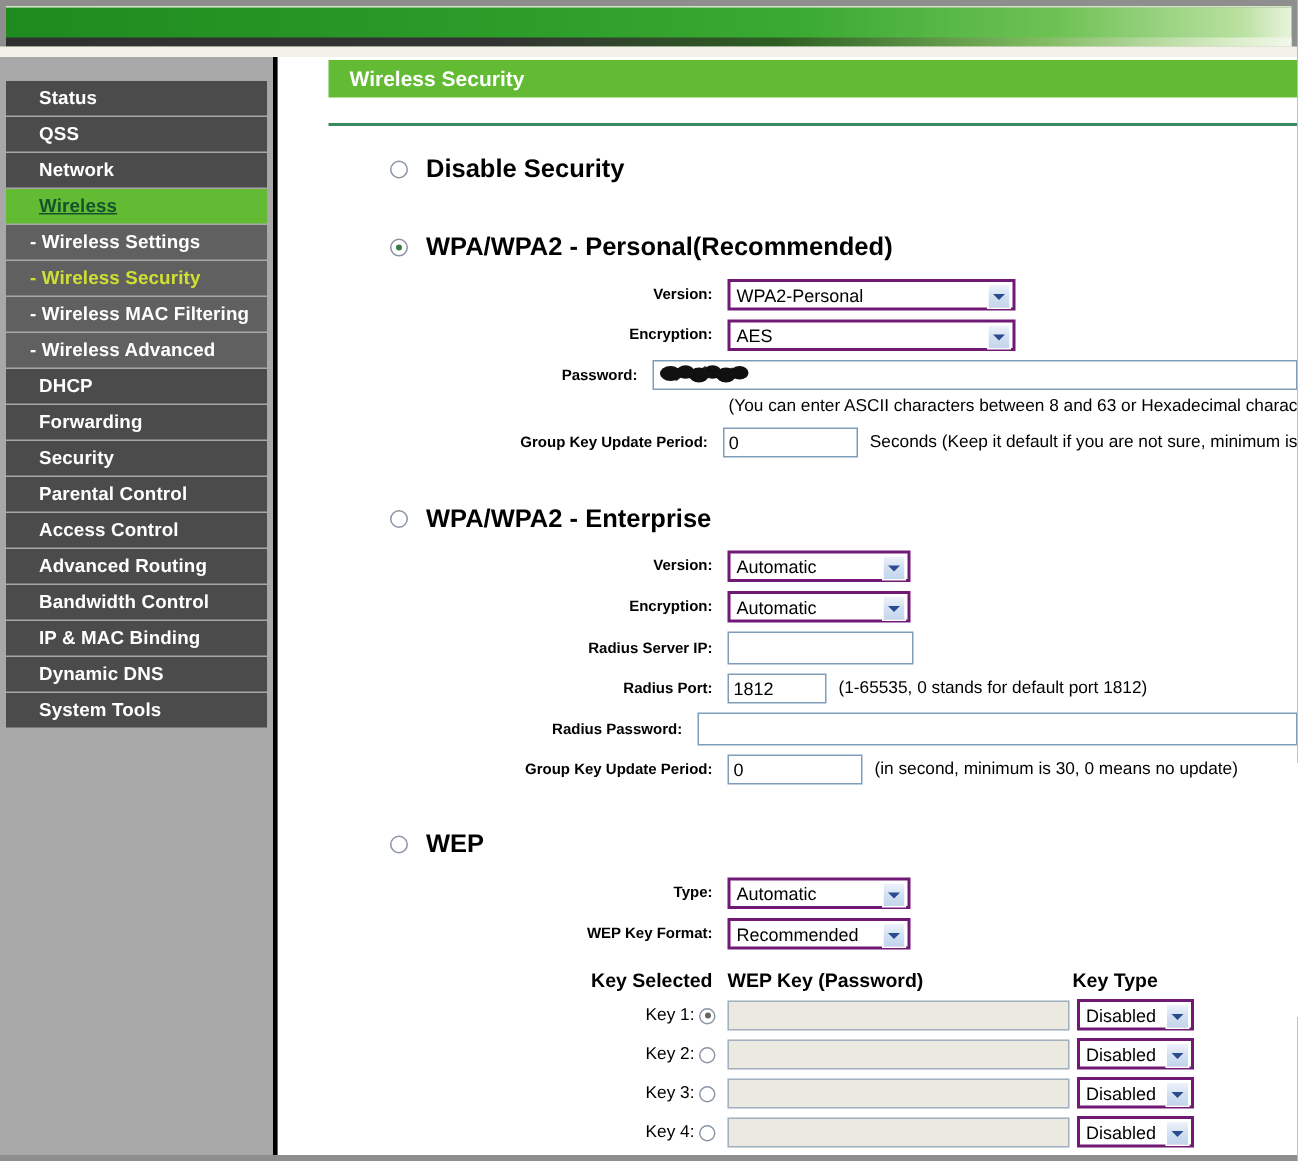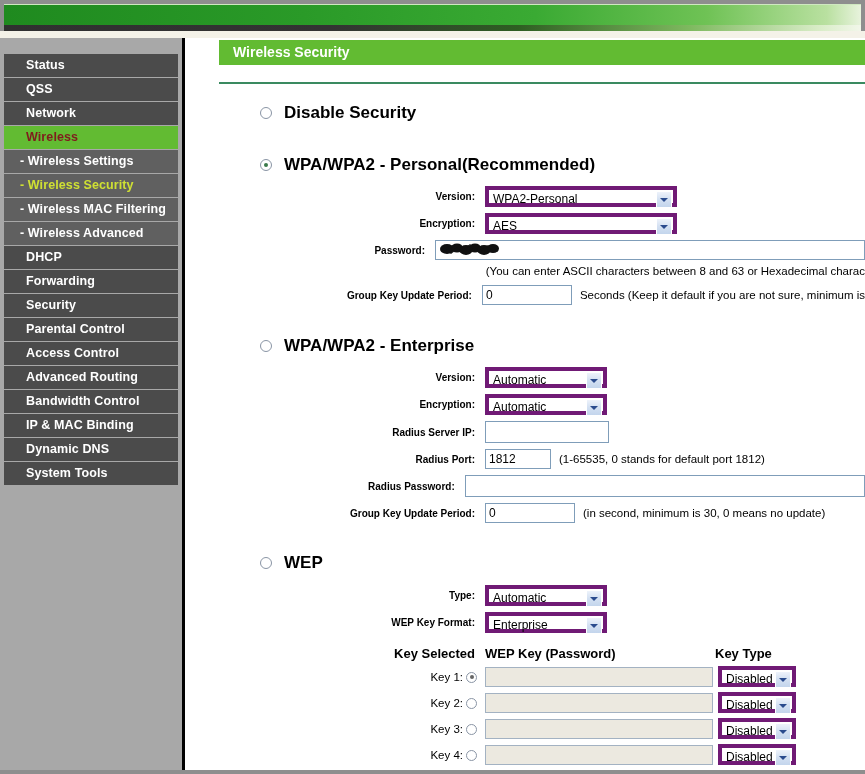--- a/index.html
+++ b/index.html
@@ -78,21 +78,22 @@
     white-space: nowrap;
     overflow: hidden;
     letter-spacing: 0.1px;
   }
   .menu-item.sub {
     background: #606060;
     padding-left: 16px;
   }
   .menu-item.active {
     background: #62bb32;
-    color: #7f1d1d;
+    color: #14532d;
+    text-decoration: underline;
   }
   .menu-item.sub-active {
     background: #606060;
     color: #cfe033;
   }
 
   
   .content {
     position: absolute;
     left: 188px; top: 38px;
@@ -192,21 +193,21 @@
   input.txt.disabled {
     background: #ece9e0;
     border: 1px solid #a3b2c2;
   }
 
   
   .sel {
     position: relative;
     display: inline-block;
     height: 21px;
-    border: 4px solid #701a75;
+    border: 2px solid #701a75;
     background: #fff;
     box-sizing: border-box;
   }
   .sel .sel-text {
     display: block;
     height: 19px;
     line-height: 19px;
     padding-left: 4px;
     padding-right: 20px;
     font-size: 12px;
@@ -441,21 +442,21 @@
       <span class="flabel">Type:</span>
       <span class="sel" style="width:122px;">
         <span class="sel-text">Automatic</span>
         <span class="sel-arrow"></span>
       </span>
     </div>
 
     <div class="frow">
       <span class="flabel">WEP Key Format:</span>
       <span class="sel" style="width:122px;">
-        <span class="sel-text">Enterprise</span>
+        <span class="sel-text">Recommended</span>
         <span class="sel-arrow"></span>
       </span>
     </div>
 
     <div class="wep-head">
       <span class="h-sel">Key Selected</span>
       <span class="h-key">WEP Key (Password)</span>
       <span class="h-type">Key Type</span>
     </div>
 

